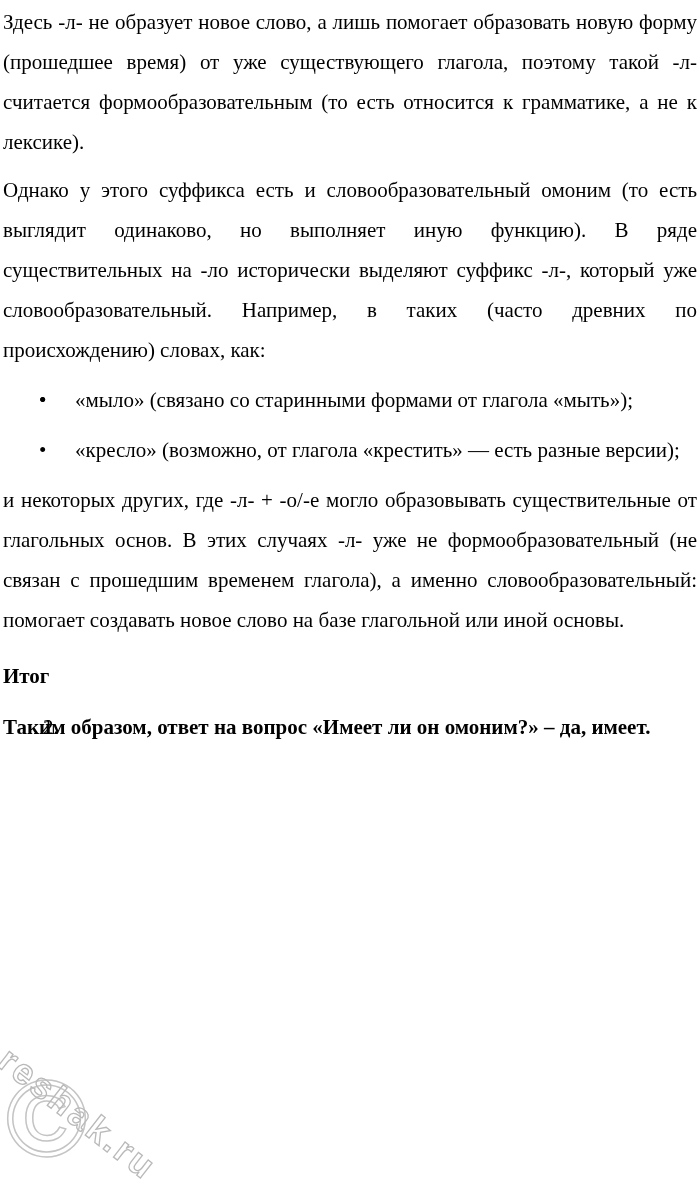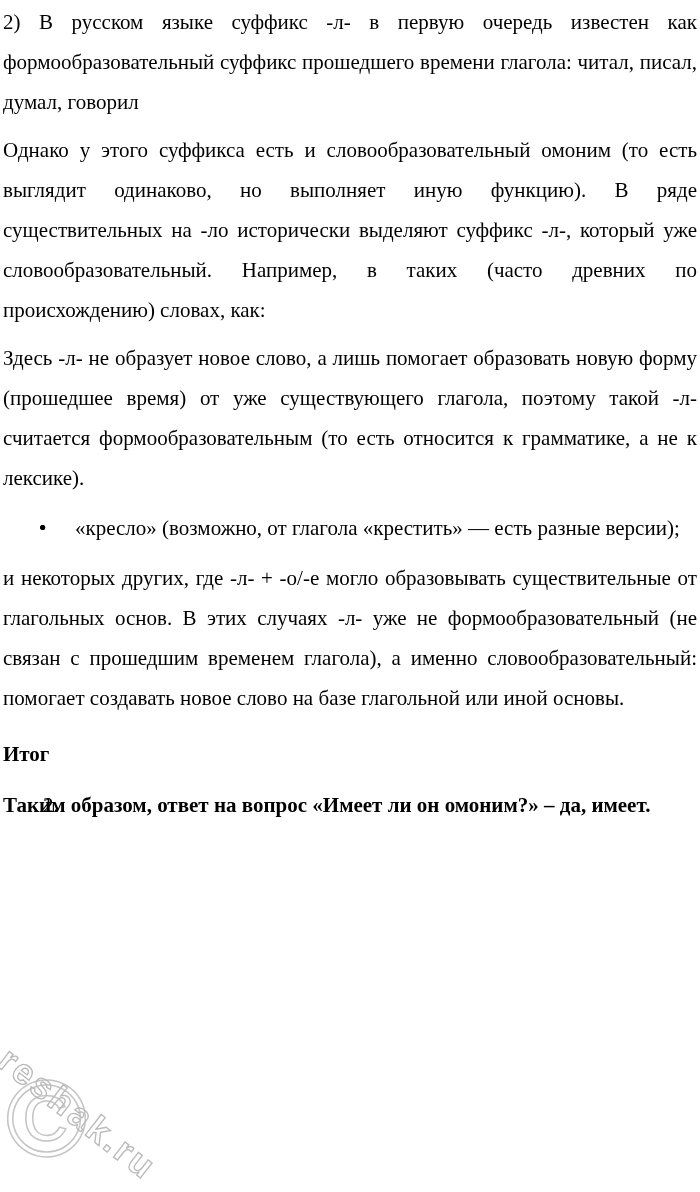--- a/index.html
+++ b/index.html
@@ -103,32 +103,32 @@
 </head>
 <body>
 
 <div class="watermark">
   <span class="wm-copy">©</span>
   <span class="wm-text">reshak.ru</span>
 </div>
 
 <div class="doc">
 
-  <p>2) В русском языке суффикс -л- в первую очередь известен как формообразовательный суффикс прошедшего времени глагола: читал, писал, думал, говорил</p>
+
+  <p>Здесь -л- не образует новое слово, а лишь помогает образовать новую форму (прошедшее время) от уже существующего глагола, поэтому такой -л- считается формообразовательным (то есть относится к грамматике, а не к лексике).</p>
 
   <p>Однако у этого суффикса есть и словообразовательный омоним (то есть выглядит одинаково, но выполняет иную функцию). В ряде существительных на -ло исторически выделяют суффикс -л-, который уже словообразовательный. Например, в таких (часто древних по происхождению) словах, как:</p>
-
-  <p>Здесь -л- не образует новое слово, а лишь помогает образовать новую форму (прошедшее время) от уже существующего глагола, поэтому такой -л- считается формообразовательным (то есть относится к грамматике, а не к лексике).</p>
 
   <div class="blist">
     <div class="bitem">
       <span class="bullet">•</span>
     </div>
     <div class="bitem">
       <span class="bullet">•</span>
+      <span>«мыло» (связано со старинными формами от глагола «мыть»);</span>
     </div>
     <div class="bitem">
       <span class="bullet">•</span>
       <span>«кресло» (возможно, от глагола «крестить» — есть разные версии);</span>
     </div>
   </div>
 
   <p>и некоторых других, где -л- + -о/-е могло образовывать существительные от глагольных основ. В этих случаях -л- уже не формообразовательный (не связан с прошедшим временем глагола), а именно словообразовательный: помогает создавать новое слово на базе глагольной или иной основы.</p>
 
   <h2 class="summary-heading">Итог</h2>

